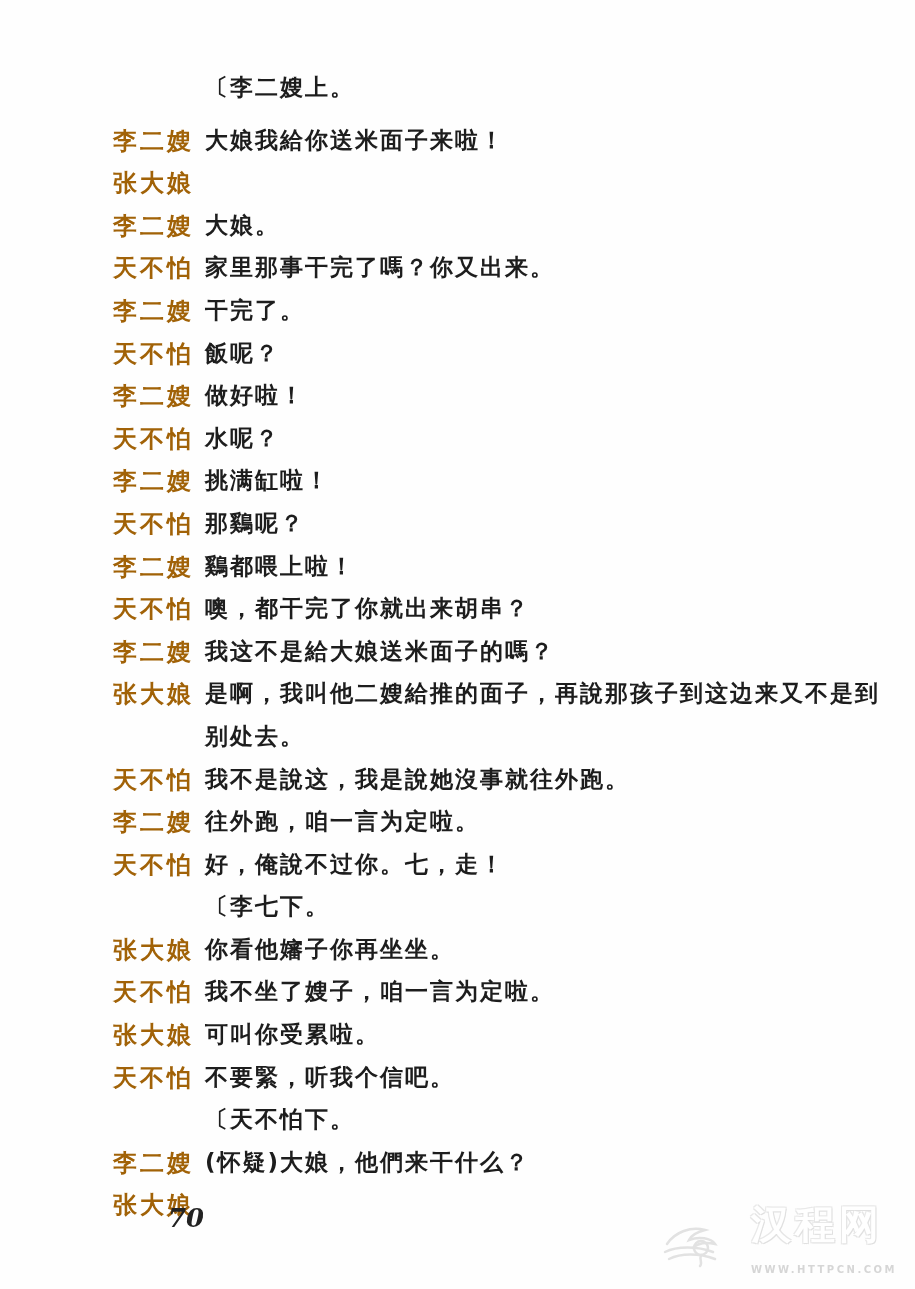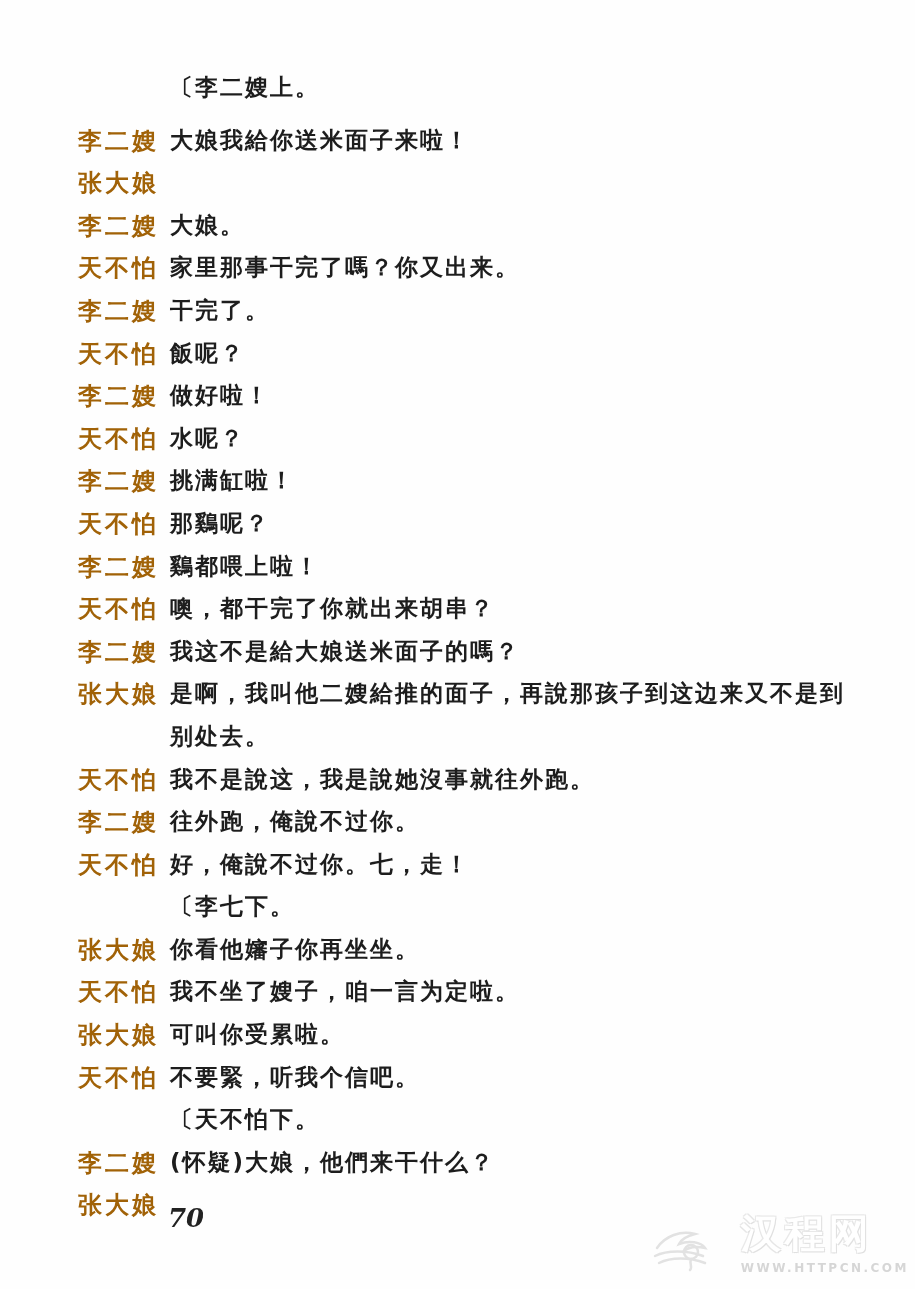--- a/index.html
+++ b/index.html
@@ -18,21 +18,21 @@
   }
   .script-area {
     position: absolute;
     top: 72px;
     left: 0;
     width: 915px;
   }
   .line {
     display: flex;
     align-items: flex-start;
-    padding-left: 78px;
+    padding-left: 113px;
     height: 42.6px;
     box-sizing: border-box;
     white-space: nowrap;
   }
   .line:first-child {
     margin-bottom: 10px;
   }
   .speaker {
     width: 92px;
     flex-shrink: 0;
@@ -53,21 +53,21 @@
     top: 1203px;
     font-family: "DejaVu Serif", serif;
     font-style: italic;
     font-size: 26px;
     font-weight: bold;
     color: #222222;
     text-align: center;
   }
   .watermark {
     position: absolute;
-    right: 6px;
+    right: 18px;
     bottom: 14px;
     display: flex;
     align-items: center;
     gap: 22px;
     user-select: none;
     justify-content: space-between;
   }
   .watermark-logo {
     width: 72px;
     height: 60px;
@@ -79,22 +79,22 @@
   }
   .watermark-name {
     font-size: 40px;
     font-weight: bold;
     line-height: 1;
     color: #ffffff;
     text-shadow: 1px 1px 0 #e0e0e0, -1px -1px 0 #e9e9e9, 1px -1px 0 #e6e6e6, -1px 1px 0 #e6e6e6;
     letter-spacing: 4px;
   }
   .watermark-url {
-    margin-top: 8px;
-    font-size: 12px;
+    margin-top: 20px;
+    font-size: 10px;
     font-weight: bold;
     letter-spacing: 2.5px;
     color: #d6d6d6;
   }
 </style>
 </head>
 <body>
 
 <div class="page">
 
@@ -161,21 +161,21 @@
       <div class="line continuation">
       <span class="speaker"></span>
       <span class="text">别处去。</span>
     </div>
       <div class="line dialogue">
       <span class="speaker">天不怕</span>
       <span class="text">我不是說这，我是說她沒事就往外跑。</span>
     </div>
       <div class="line dialogue">
       <span class="speaker">李二嫂</span>
-      <span class="text">往外跑，俺說不过你。</span>
+      <span class="text">往外跑，咱一言为定啦。</span>
     </div>
       <div class="line dialogue">
       <span class="speaker">天不怕</span>
       <span class="text">好，俺說不过你。七，走！</span>
     </div>
       <div class="line stage">
       <span class="speaker"></span>
       <span class="text">〔李七下。</span>
     </div>
       <div class="line dialogue">

